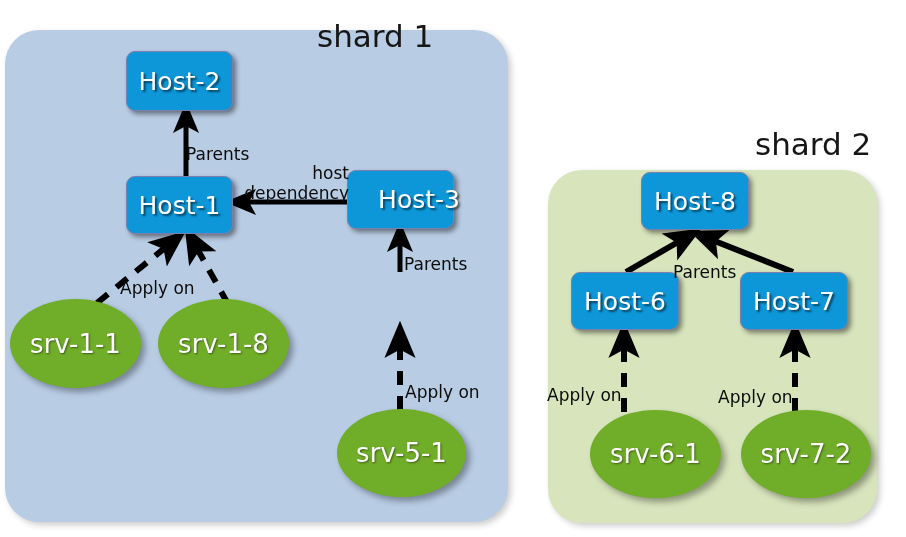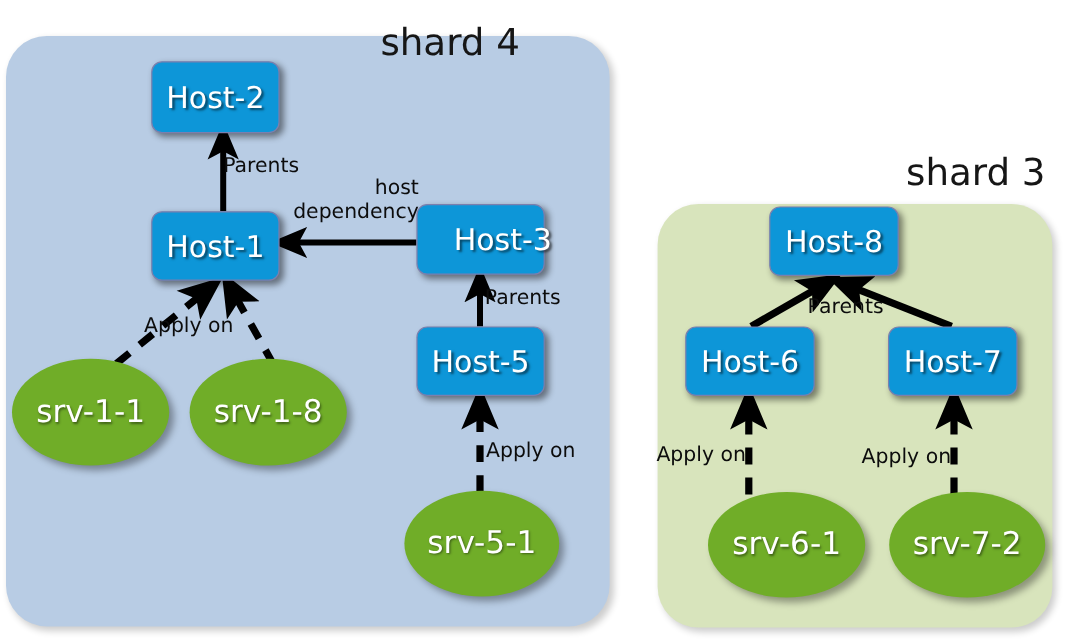--- a/index.html
+++ b/index.html
@@ -60,33 +60,34 @@
     font-family:"DejaVu Sans", sans-serif;
   }
 
   .elabel{
     position:absolute;
     font-size:17px;
     color:#0c0c0c;
     white-space:nowrap;
     line-height:20px;
     font-family:"DejaVu Sans", sans-serif;
+    margin-top:16px;
   }
   .elabel.two{white-space:normal;text-align:right;}
 </style>
 </head>
 <body>
 
 <div id="stage">
 
   <div class="shard" id="shard-1" style="left: 5px; top: 30px; width: 503px; height: 492px; background: rgb(184, 204, 228);"></div>
   <div class="shard" id="shard-2" style="left: 548px; top: 170px; width: 329px; height: 353px; background: rgb(216, 228, 188);"></div>
 
-  <div class="shard-title" id="shard-1-title" style="left: 317px; top: 18px;">shard 4</div>
-  <div class="shard-title" id="shard-2-title" style="left: 755px; top: 126px;">shard 3</div>
+  <div class="shard-title" id="shard-1-title" style="left: 317px; top: 18px;">shard 1</div>
+  <div class="shard-title" id="shard-2-title" style="left: 755px; top: 126px;">shard 2</div>
 
   <svg id="edges" viewBox="0 0 906 537">
     <defs>
       <marker id="arrow" markerWidth="7" markerHeight="7" refX="3.0" refY="3.0" orient="auto" markerUnits="strokeWidth">
         <path d="M0,0.4 L6.2,3.0 L0,5.6 L1.4,3.0 Z" fill="#000000"></path>
       </marker>
     </defs>
 
     <line x1="186" y1="176" x2="186" y2="118" stroke="#000" stroke-width="5" marker-end="url(#arrow)"></line>
 
@@ -110,23 +111,20 @@
   </svg>
 
   <div class="host" id="host-2" style="left: 126px; top: 51px; width: 107px; height: 60px; background: rgb(13, 150, 216); border-color: rgb(123, 127, 174);">
     <span>Host-2</span>
   </div>
   <div class="host" id="host-1" style="left: 126px; top: 176px; width: 107px; height: 58px; background: rgb(13, 150, 216); border-color: rgb(123, 127, 174);">
     <span>Host-1</span>
   </div>
   <div class="host" id="host-3" style="left: 347px; top: 170px; width: 107px; height: 59px; background: rgb(13, 150, 216); border-color: rgb(123, 127, 174); padding-left: 37px;">
     <span>Host-3</span>
-  </div>
-  <div class="host" id="host-5" style="left: 347px; top: 272px; width: 107px; height: 58px; background: rgb(13, 150, 216); border-color: rgb(123, 127, 174);">
-    <span>Host-5</span>
   </div>
   <div class="host" id="host-8" style="left: 641px; top: 172px; width: 108px; height: 58px; background: rgb(13, 150, 216); border-color: rgb(123, 127, 174);">
     <span>Host-8</span>
   </div>
   <div class="host" id="host-6" style="left: 571px; top: 272px; width: 108px; height: 58px; background: rgb(13, 150, 216); border-color: rgb(123, 127, 174);">
     <span>Host-6</span>
   </div>
   <div class="host" id="host-7" style="left: 740px; top: 272px; width: 108px; height: 58px; background: rgb(13, 150, 216); border-color: rgb(123, 127, 174);">
     <span>Host-7</span>
   </div>

